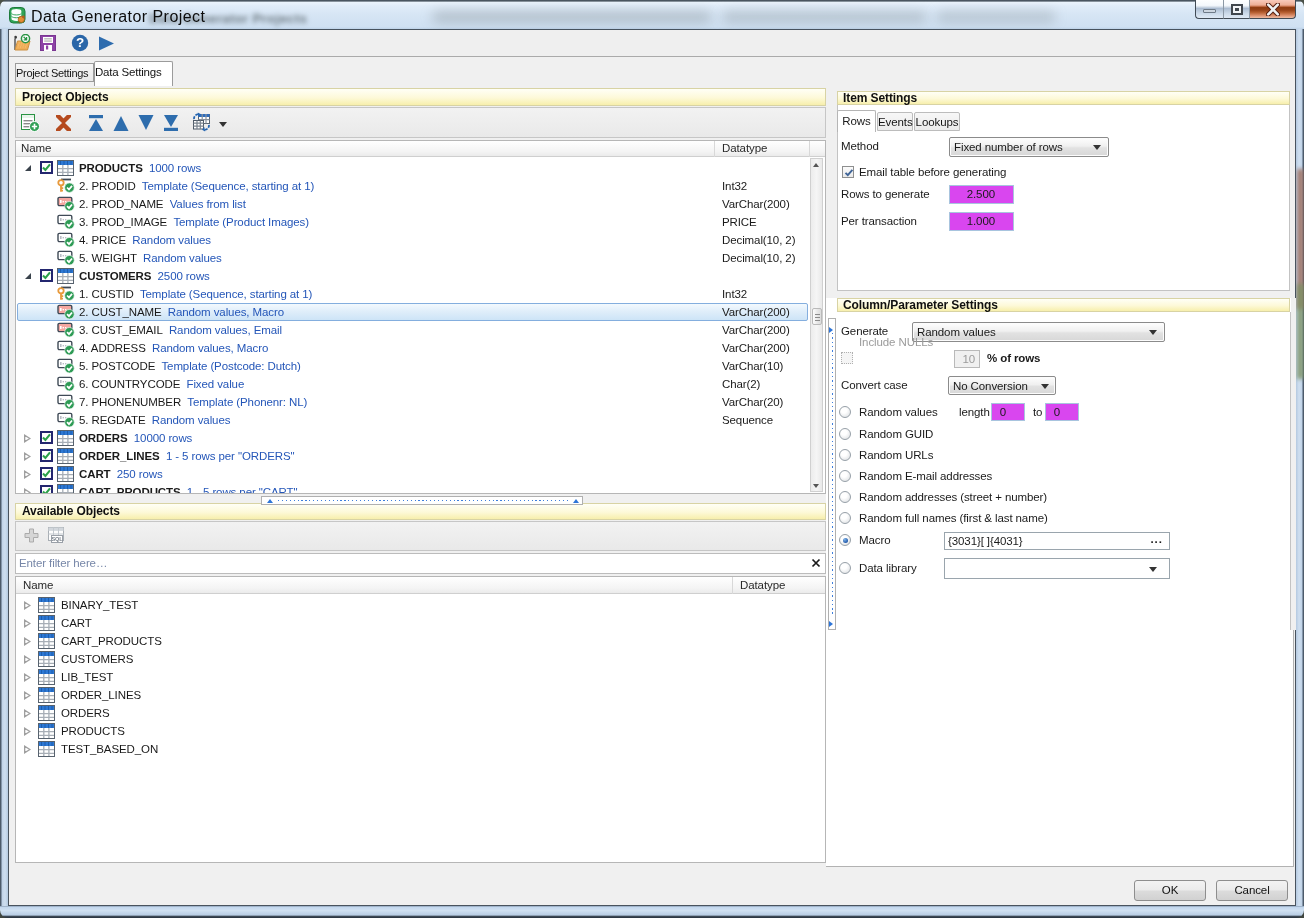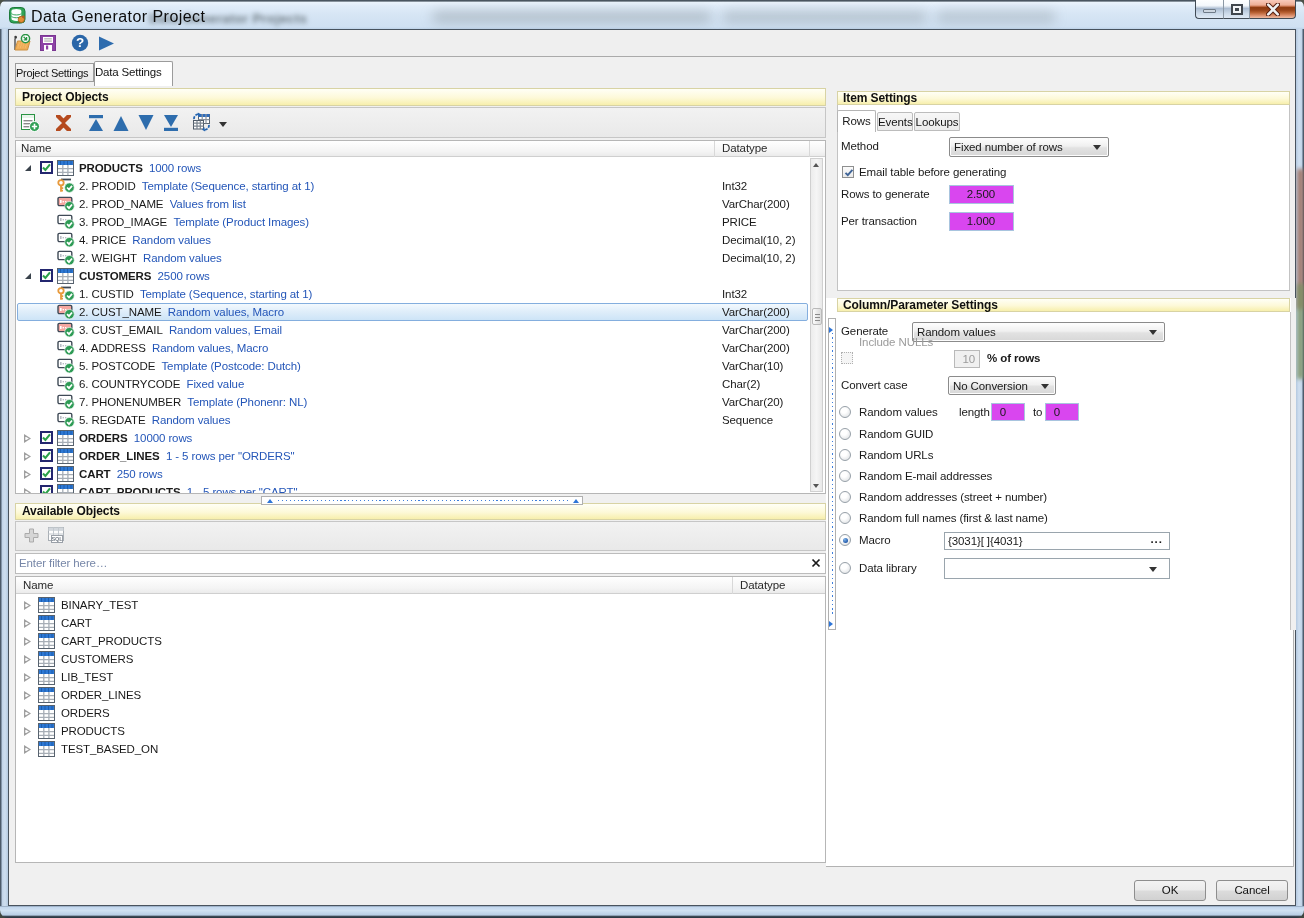--- a/index.html
+++ b/index.html
@@ -240,21 +240,21 @@
 <div class="ab trow" style="left:63px;top:72px"><span>3. PROD_IMAGE</span>&nbsp;&nbsp;<span class="bl">Template (Product Images)</span></div>
 <div class="ab trow" style="left:706px;top:72px">PRICE</div>
 <svg class="ab" style="left:41px;top:91px" width="18" height="16">
       <use href="#colg"></use>
     </svg>
 <div class="ab trow" style="left:63px;top:90px"><span>4. PRICE</span>&nbsp;&nbsp;<span class="bl">Random values</span></div>
 <div class="ab trow" style="left:706px;top:90px">Decimal(10, 2)</div>
 <svg class="ab" style="left:41px;top:109px" width="18" height="16">
       <use href="#colg"></use>
     </svg>
-<div class="ab trow" style="left:63px;top:108px"><span>2. WEIGHT</span>&nbsp;&nbsp;<span class="bl">Random values</span></div>
+<div class="ab trow" style="left:63px;top:108px"><span>5. WEIGHT</span>&nbsp;&nbsp;<span class="bl">Random values</span></div>
 <div class="ab trow" style="left:706px;top:108px">Decimal(10, 2)</div>
 <div class="ab exf" style="left:9px;top:132px"></div>
 <div class="ab tck" style="left:24px;top:128px">
       <svg width="9" height="9" viewBox="0 0 9 9" style="position:absolute;left:0;top:0">
         <path d="M1 4.6 L3.4 7 L8 1.4" stroke="#2ba14a" stroke-width="2.1" fill="none"></path>
       </svg>
     </div>
 <svg class="ab" style="left:41px;top:127px" width="17" height="16">
       <use href="#tbl"></use>
     </svg>

